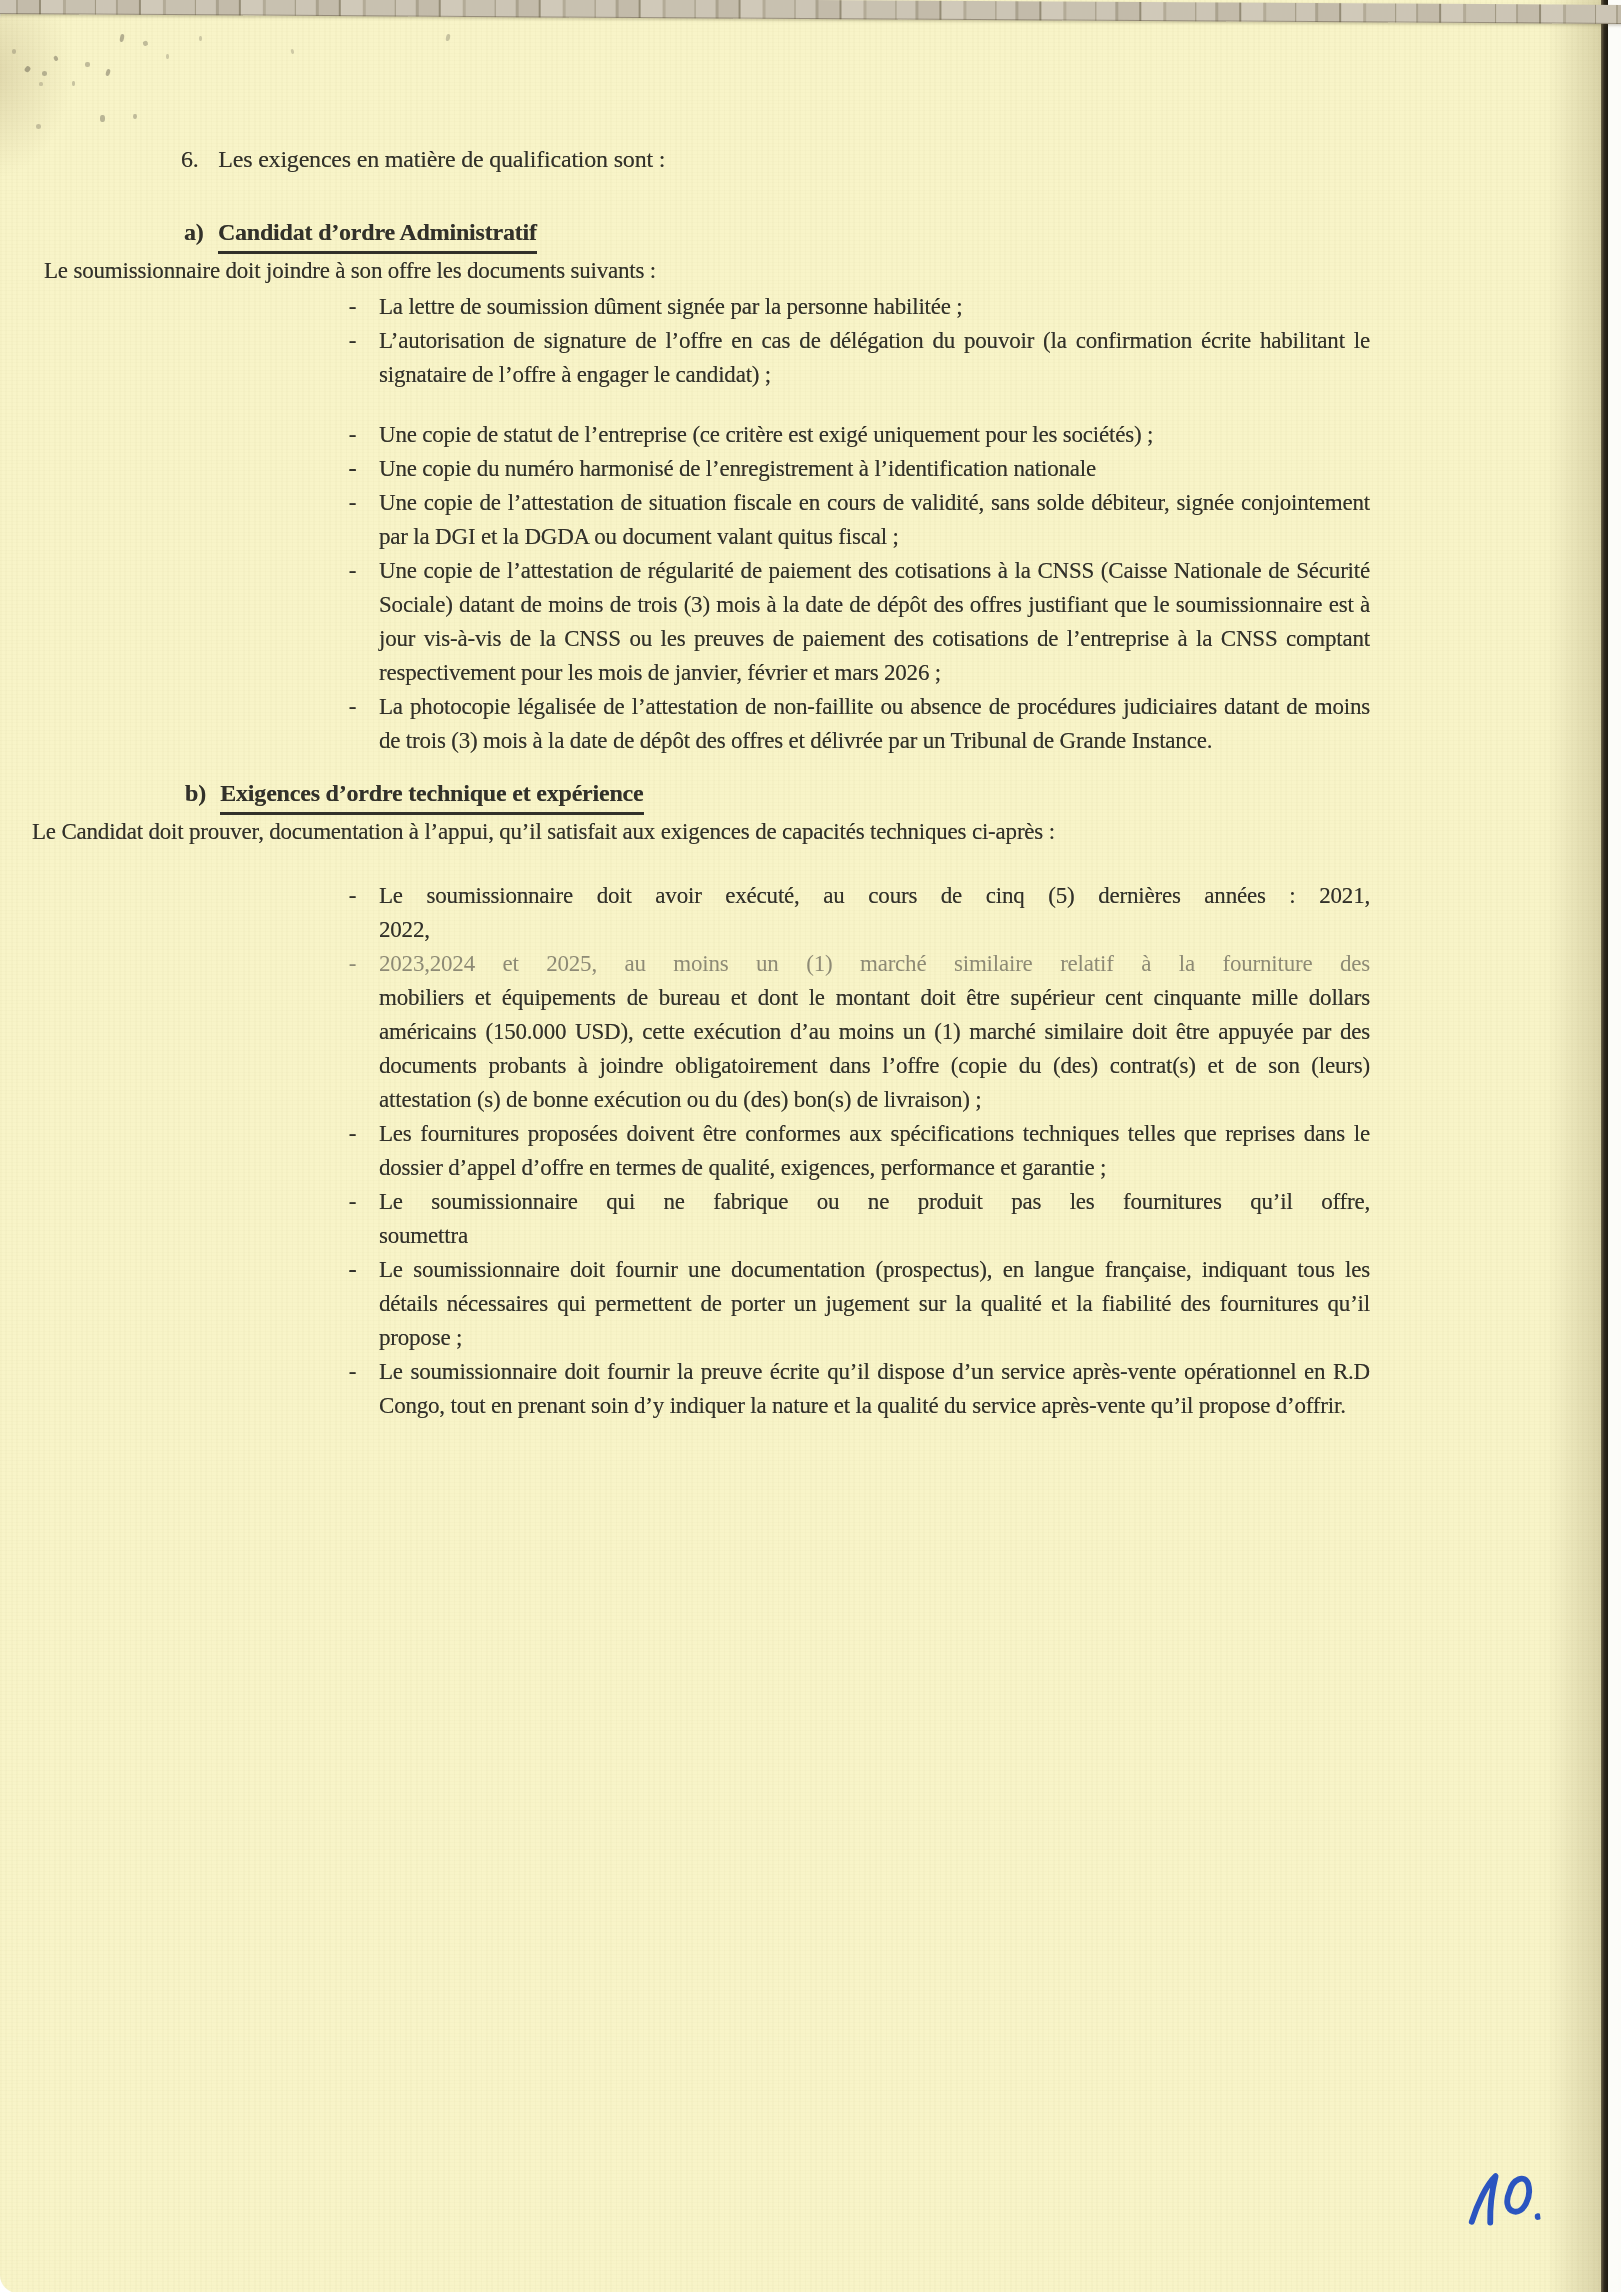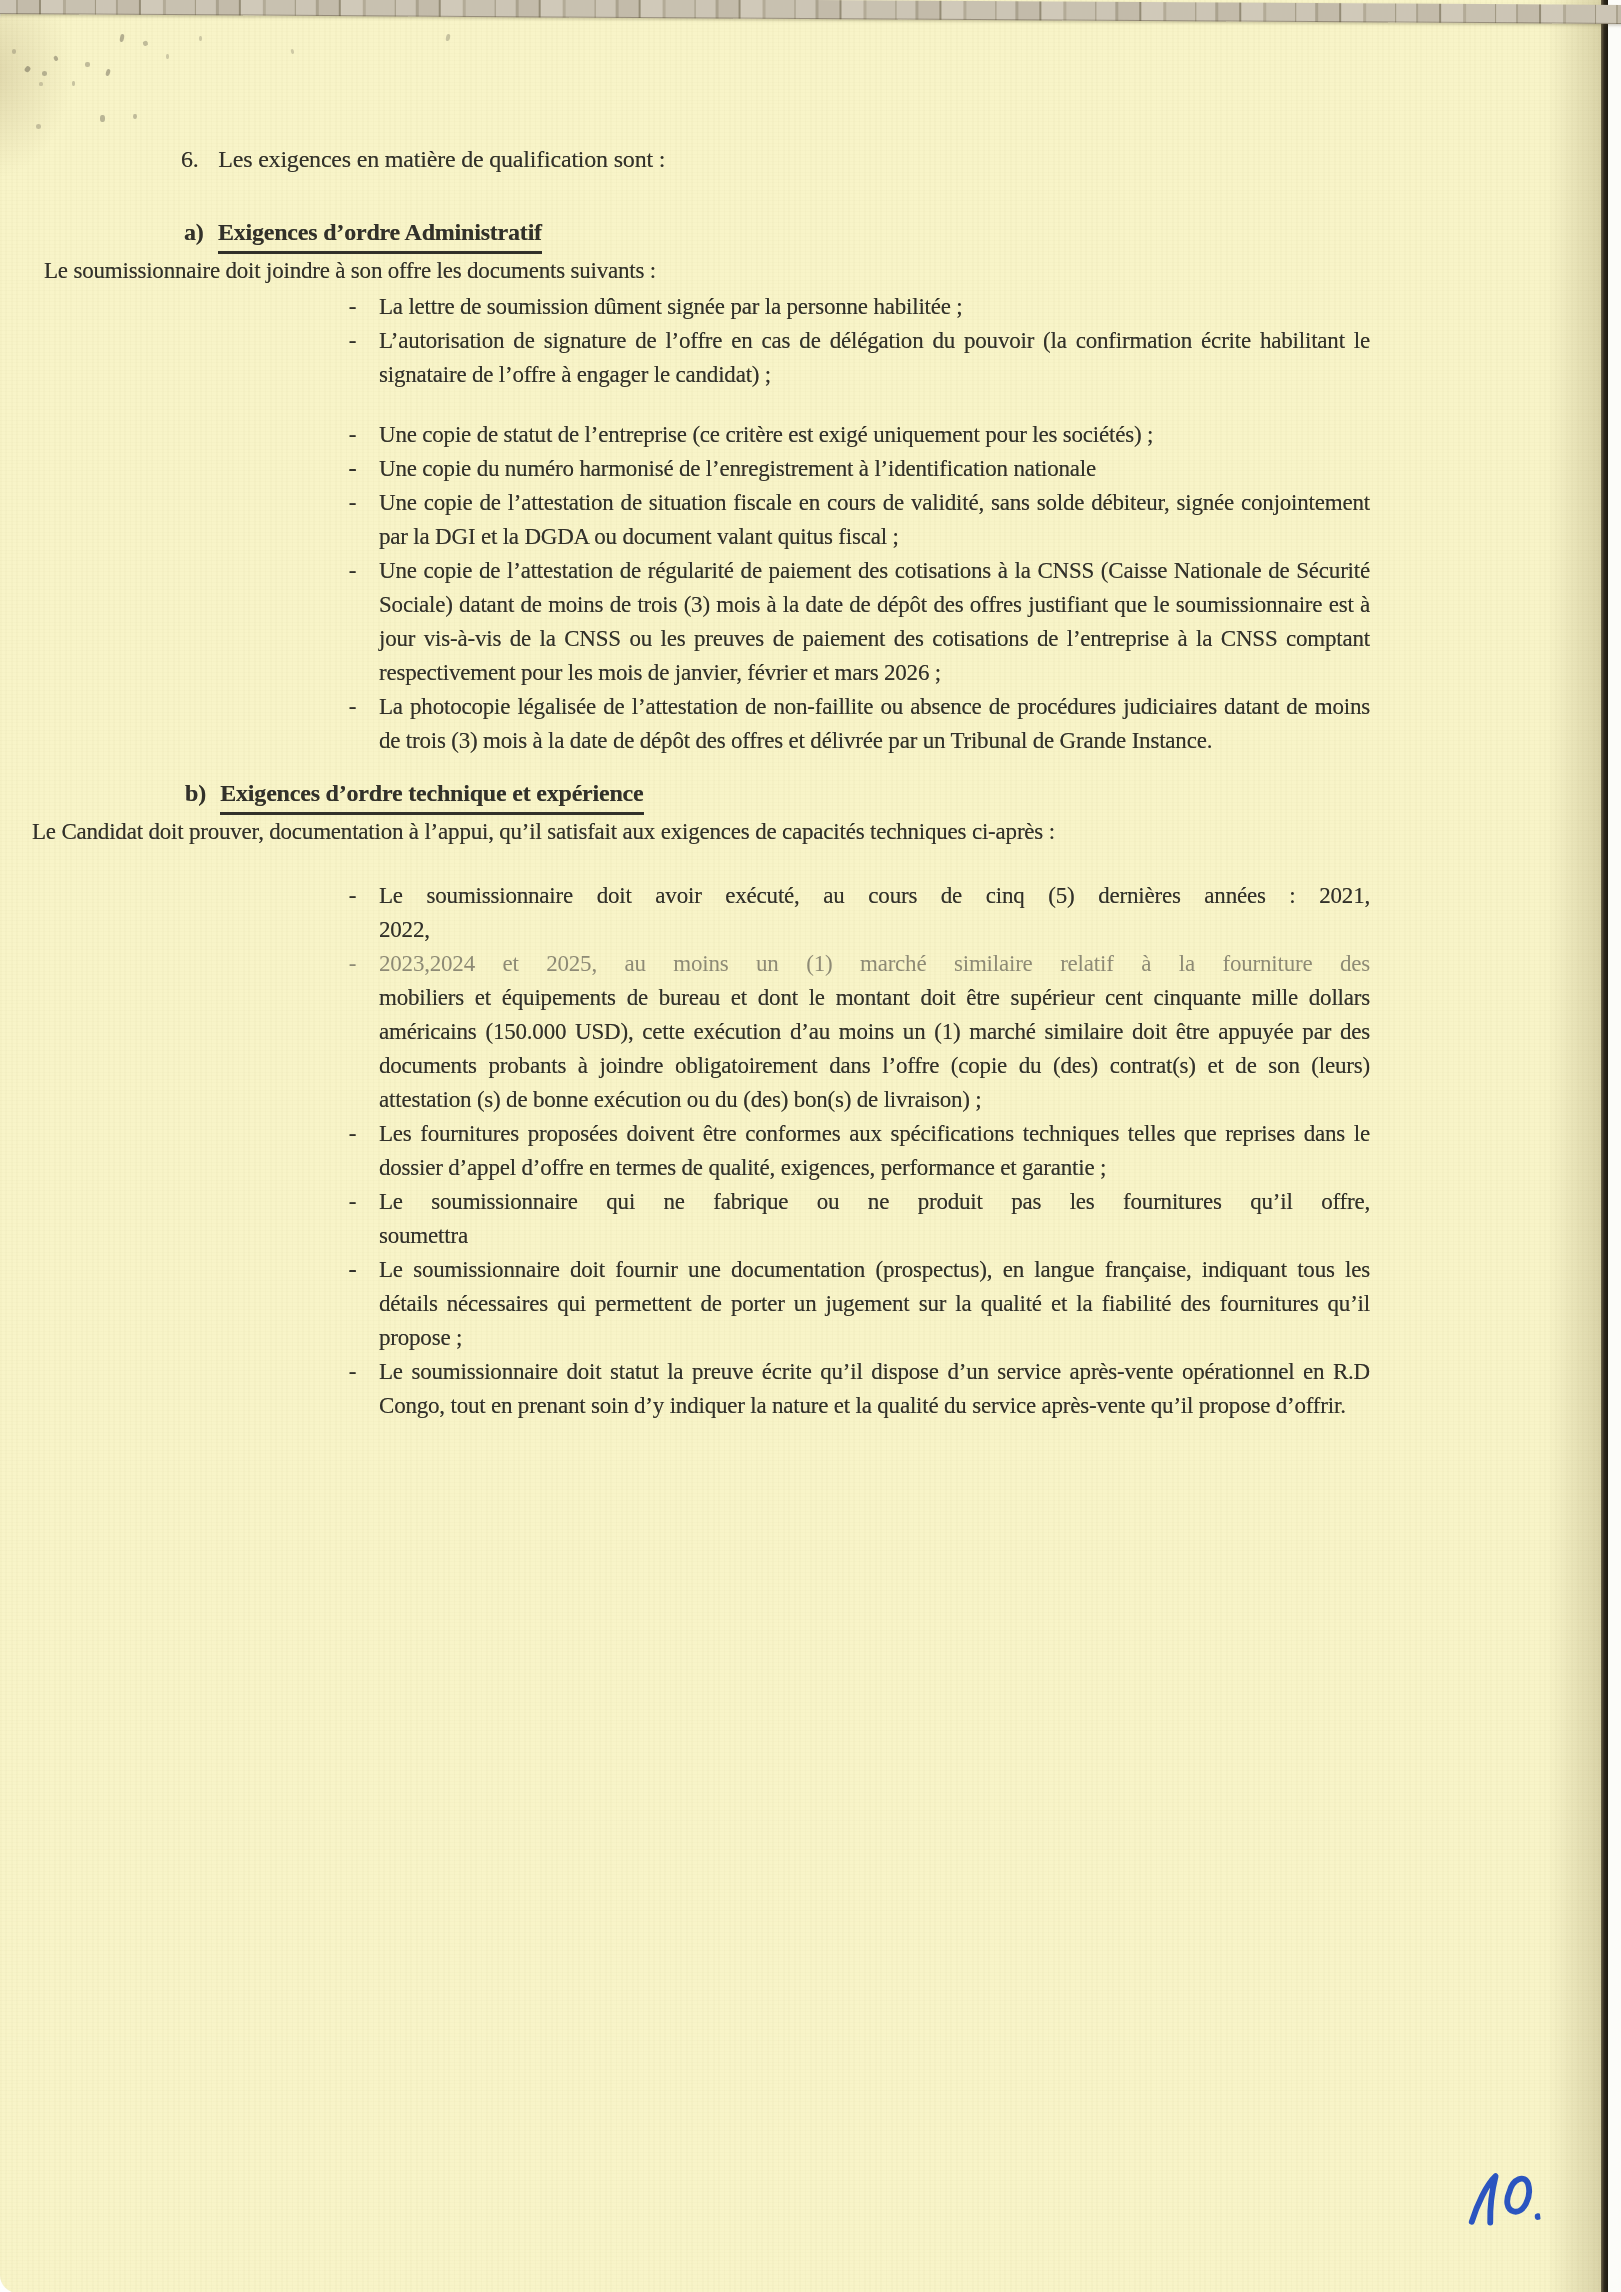--- a/index.html
+++ b/index.html
@@ -98,21 +98,21 @@
     <div class="speck" style="left:199px;top:36px;width:2.7px;height:4.5px;opacity:.3;"></div>
   </div>
 
   <div class="content">
 
     <div class="h-num">
       <span>6.</span><span class="sp"></span><span>Les exigences en matière de qualification sont :</span>
     </div>
 
     <div class="sec-heading sec-a-heading">
-      <span class="sec-label">a)</span><span class="sec-title">Exigences d’ordre Administratif</span>
+      <span class="sec-label">a)</span><span class="sec-title">Candidat d’ordre Administratif</span>
     </div>
 
     <p class="intro intro-a">Le soumissionnaire doit joindre à son offre les documents suivants :</p>
 
     <div class="list list-a">
         <div class="li"><span class="dash">-</span><span>La lettre de soumission dûment signée par la personne habilitée ;</span></div>
         <div class="li"><span class="dash">-</span><span>L’autorisation de signature de l’offre en cas de délégation du pouvoir (la confirmation écrite habilitant le signataire de l’offre à engager le candidat) ;</span></div>
         <div class="li gap"><span class="dash">-</span><span>Une copie de statut de l’entreprise (ce critère est exigé uniquement pour les sociétés) ;</span></div>
         <div class="li"><span class="dash">-</span></div>
         <div class="li"><span class="dash">-</span><span>Une copie du numéro harmonisé de l’enregistrement à l’identification nationale</span></div>
@@ -135,21 +135,21 @@
         </div>
         <div class="li"><span class="dash faded">-</span><span class="line-just faded">2023,2024 et 2025, au moins un (1) marché similaire relatif à la fourniture des</span><span>mobiliers et équipements de bureau et dont le montant doit être supérieur cent cinquante mille dollars américains (150.000 USD), cette exécution d’au moins un (1) marché similaire doit être appuyée par des documents probants à joindre obligatoirement dans l’offre (copie du (des) contrat(s) et de son (leurs) attestation (s) de bonne exécution ou du (des) bon(s) de livraison) ;</span></div>
         <div class="li"><span class="dash">-</span><span>Les fournitures proposées doivent être conformes aux spécifications techniques telles que reprises dans le dossier d’appel d’offre en termes de qualité, exigences, performance et garantie ;</span></div>
         <div class="li">
           <span class="dash">-</span>
           <span class="line-just">Le soumissionnaire qui ne fabrique ou ne produit pas les fournitures qu’il offre,</span>
           <span class="line-norm">soumettra</span>
         </div>
         <div class="li"><span class="dash">-</span></div>
         <div class="li"><span class="dash">-</span><span>Le soumissionnaire doit fournir une documentation (prospectus), en langue française, indiquant tous les détails nécessaires qui permettent de porter un jugement sur la qualité et la fiabilité des fournitures qu’il propose ;</span></div>
-        <div class="li"><span class="dash">-</span><span>Le soumissionnaire doit statut la preuve écrite qu’il dispose d’un service après-vente opérationnel en R.D Congo, tout en prenant soin d’y indiquer la nature et la qualité du service après-vente qu’il propose d’offrir.</span></div>
+        <div class="li"><span class="dash">-</span><span>Le soumissionnaire doit fournir la preuve écrite qu’il dispose d’un service après-vente opérationnel en R.D Congo, tout en prenant soin d’y indiquer la nature et la qualité du service après-vente qu’il propose d’offrir.</span></div>
       </div>
 
   </div>
 
   <div class="handwriting">
     <span class="sr">10.</span>
     <svg width="73" height="59" viewBox="0 0 100 80">
       <g fill="none" stroke="var(--hand-ink,#2b55c0)" stroke-width="8" stroke-linecap="round" stroke-linejoin="round">
         <path d="M6,64 C16,42 32,16 46,6 C39,24 33,48 31,68"></path>
         <path d="M62,30 C69,12 86,8 89,22 C92,41 77,62 65,57 C55,53 56,40 62,30"></path>

